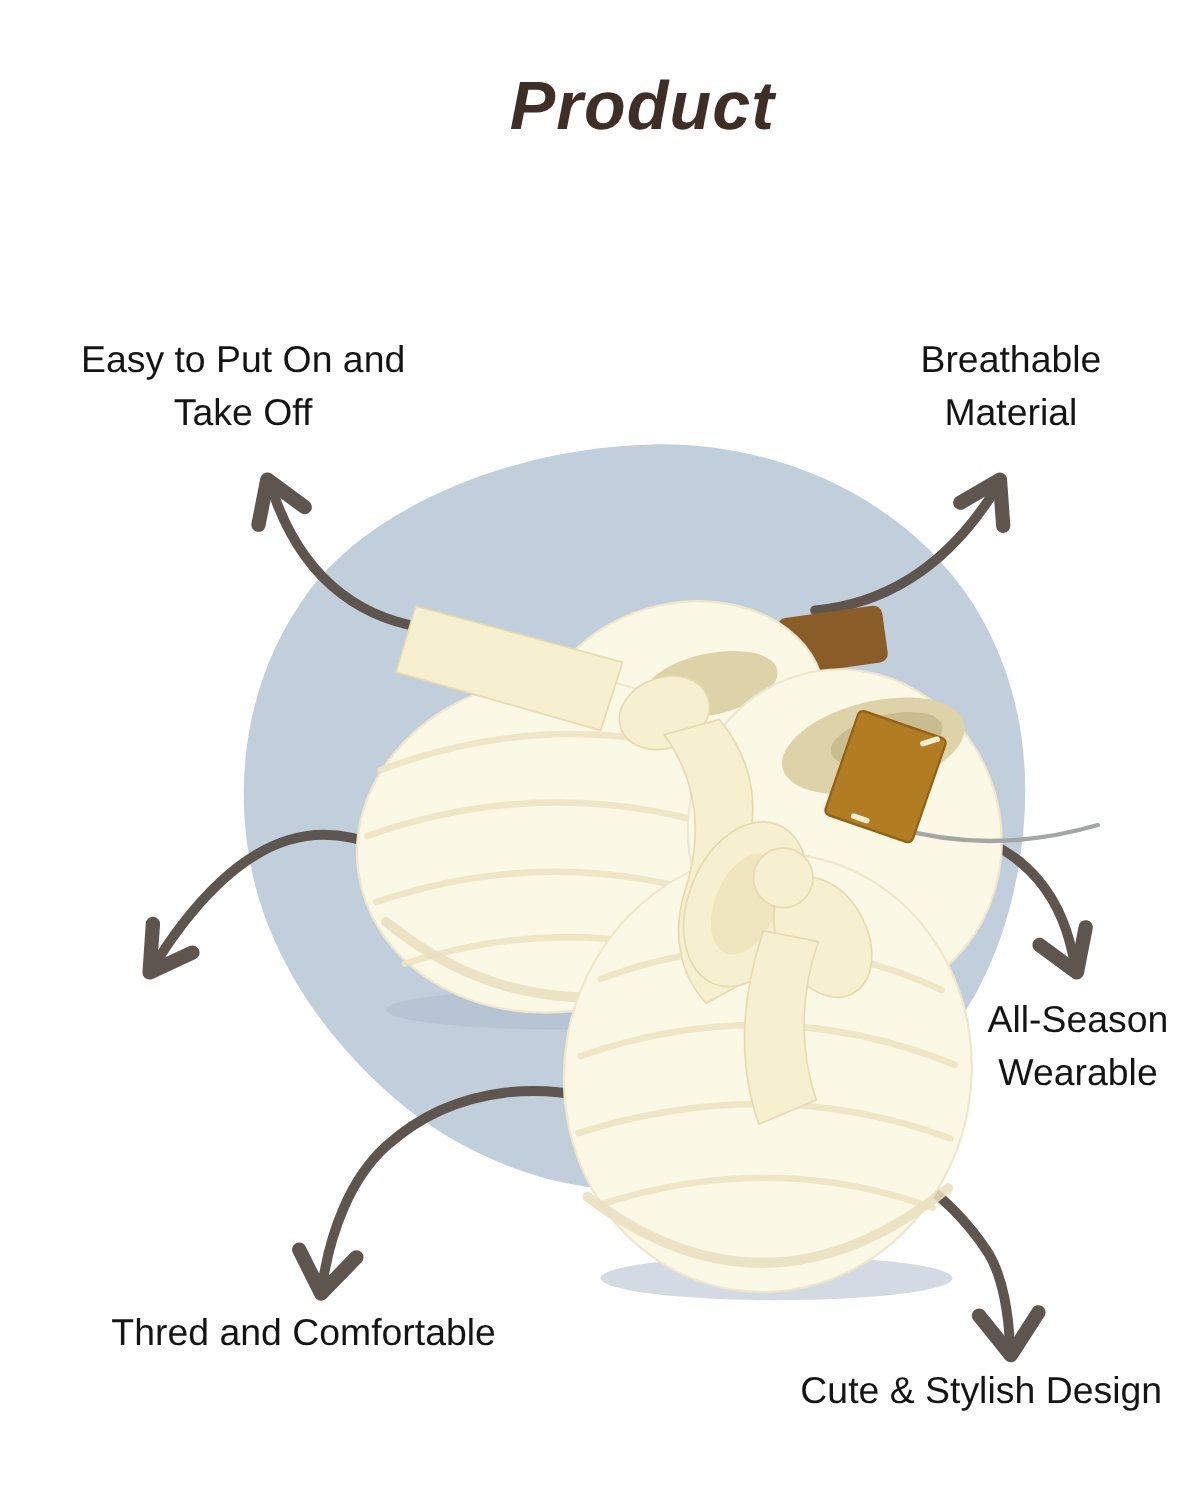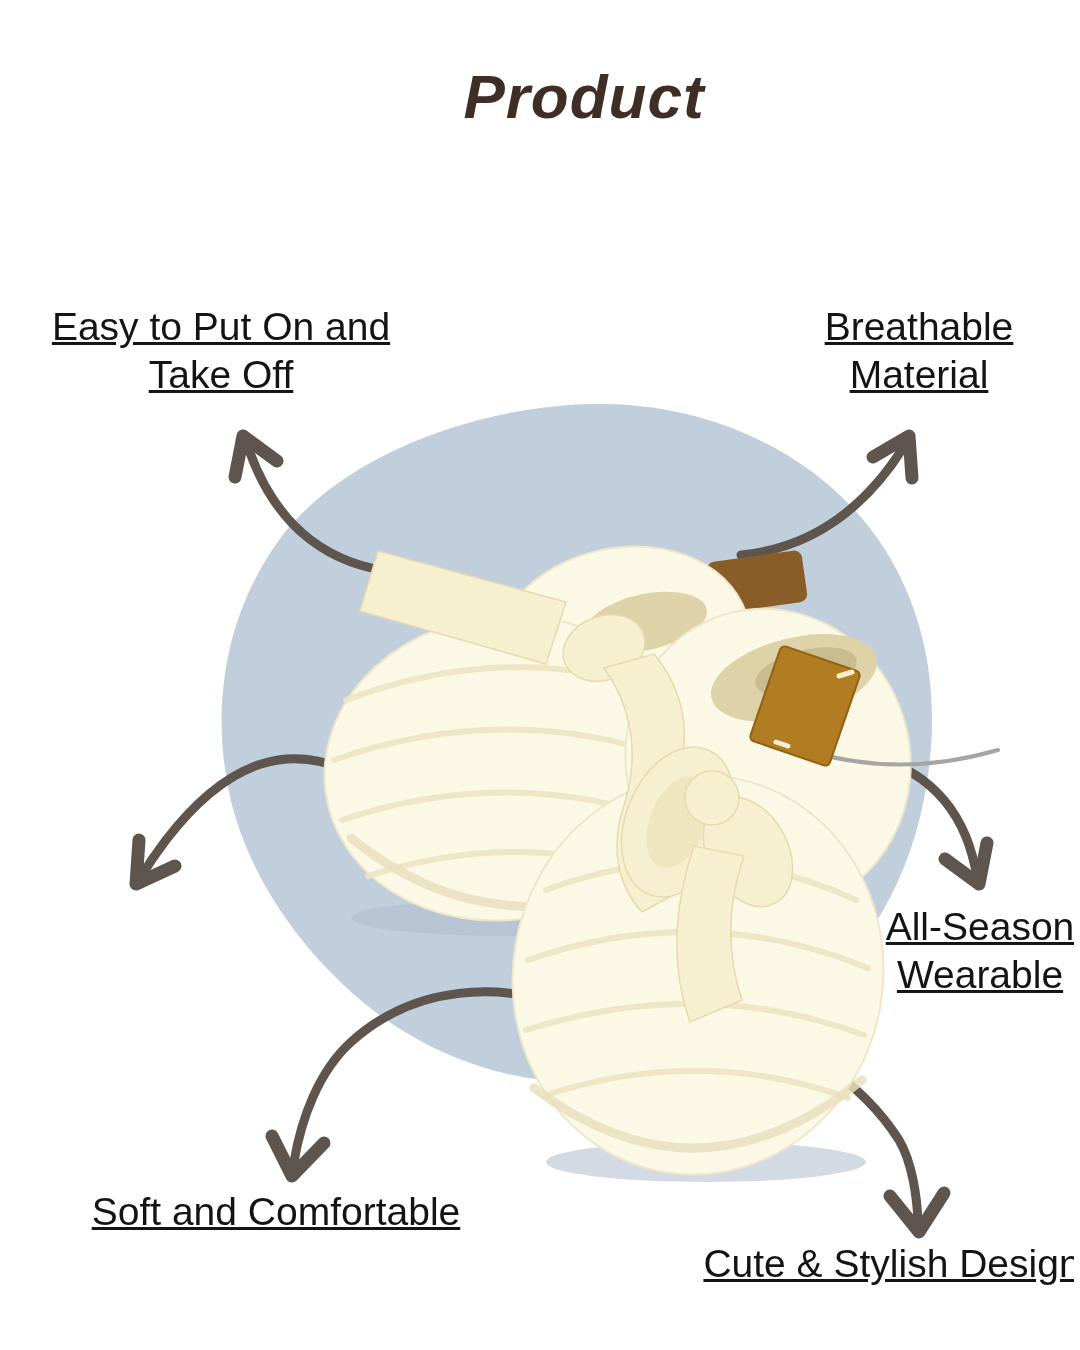--- a/index.html
+++ b/index.html
@@ -35,26 +35,25 @@
   .title-bold{
     font-weight:700;
     font-size:64px;
     line-height:70px;
     color:var(--accent);
     letter-spacing:13px;
     margin-top:2px;
   }
   .feature{
     position:absolute;
-    font-size:39px;
+    font-size:34px;
     line-height:48px;
     color:var(--text);
     text-align:center;
     white-space:pre-line;
-    text-decoration:underline;
   }
   .f-easy{left:15px;top:303px;width:400px;}
   .f-breathable{left:713px;top:303px;width:400px;}
   .f-organic{left:0px;top:916px;width:272px;}
   .f-allseason{left:774px;top:903px;width:400px;}
   .f-soft{left:70px;top:1188px;width:400px;}
   .f-cute{left:686px;top:1240px;width:400px;}
 
   .blob{fill:var(--blob);}
   .arrow-line{stroke:var(--arrow);stroke-width:9;fill:none;stroke-linecap:round;}
@@ -168,16 +167,16 @@
       </g>
     </g>
   </svg>
 
   <div class="feature f-easy">Easy to Put On and
 Take Off</div>
   <div class="feature f-breathable">Breathable
 Material</div>
   <div class="feature f-allseason">All-Season
 Wearable</div>
-  <div class="feature f-soft">Soft and Comfortable</div>
+  <div class="feature f-soft">Thred and Comfortable</div>
   <div class="feature f-cute">Cute &amp; Stylish Design</div>
 
 </div>
 
 </body></html>

